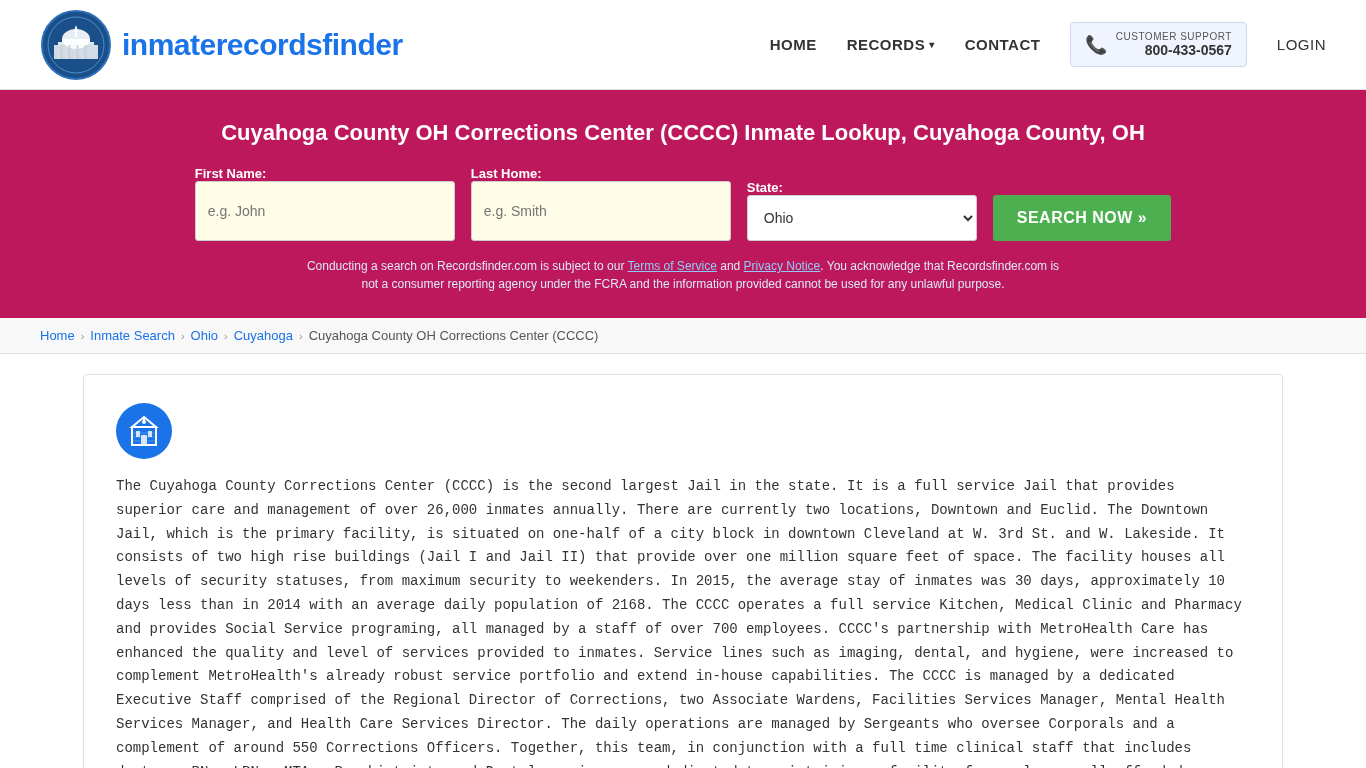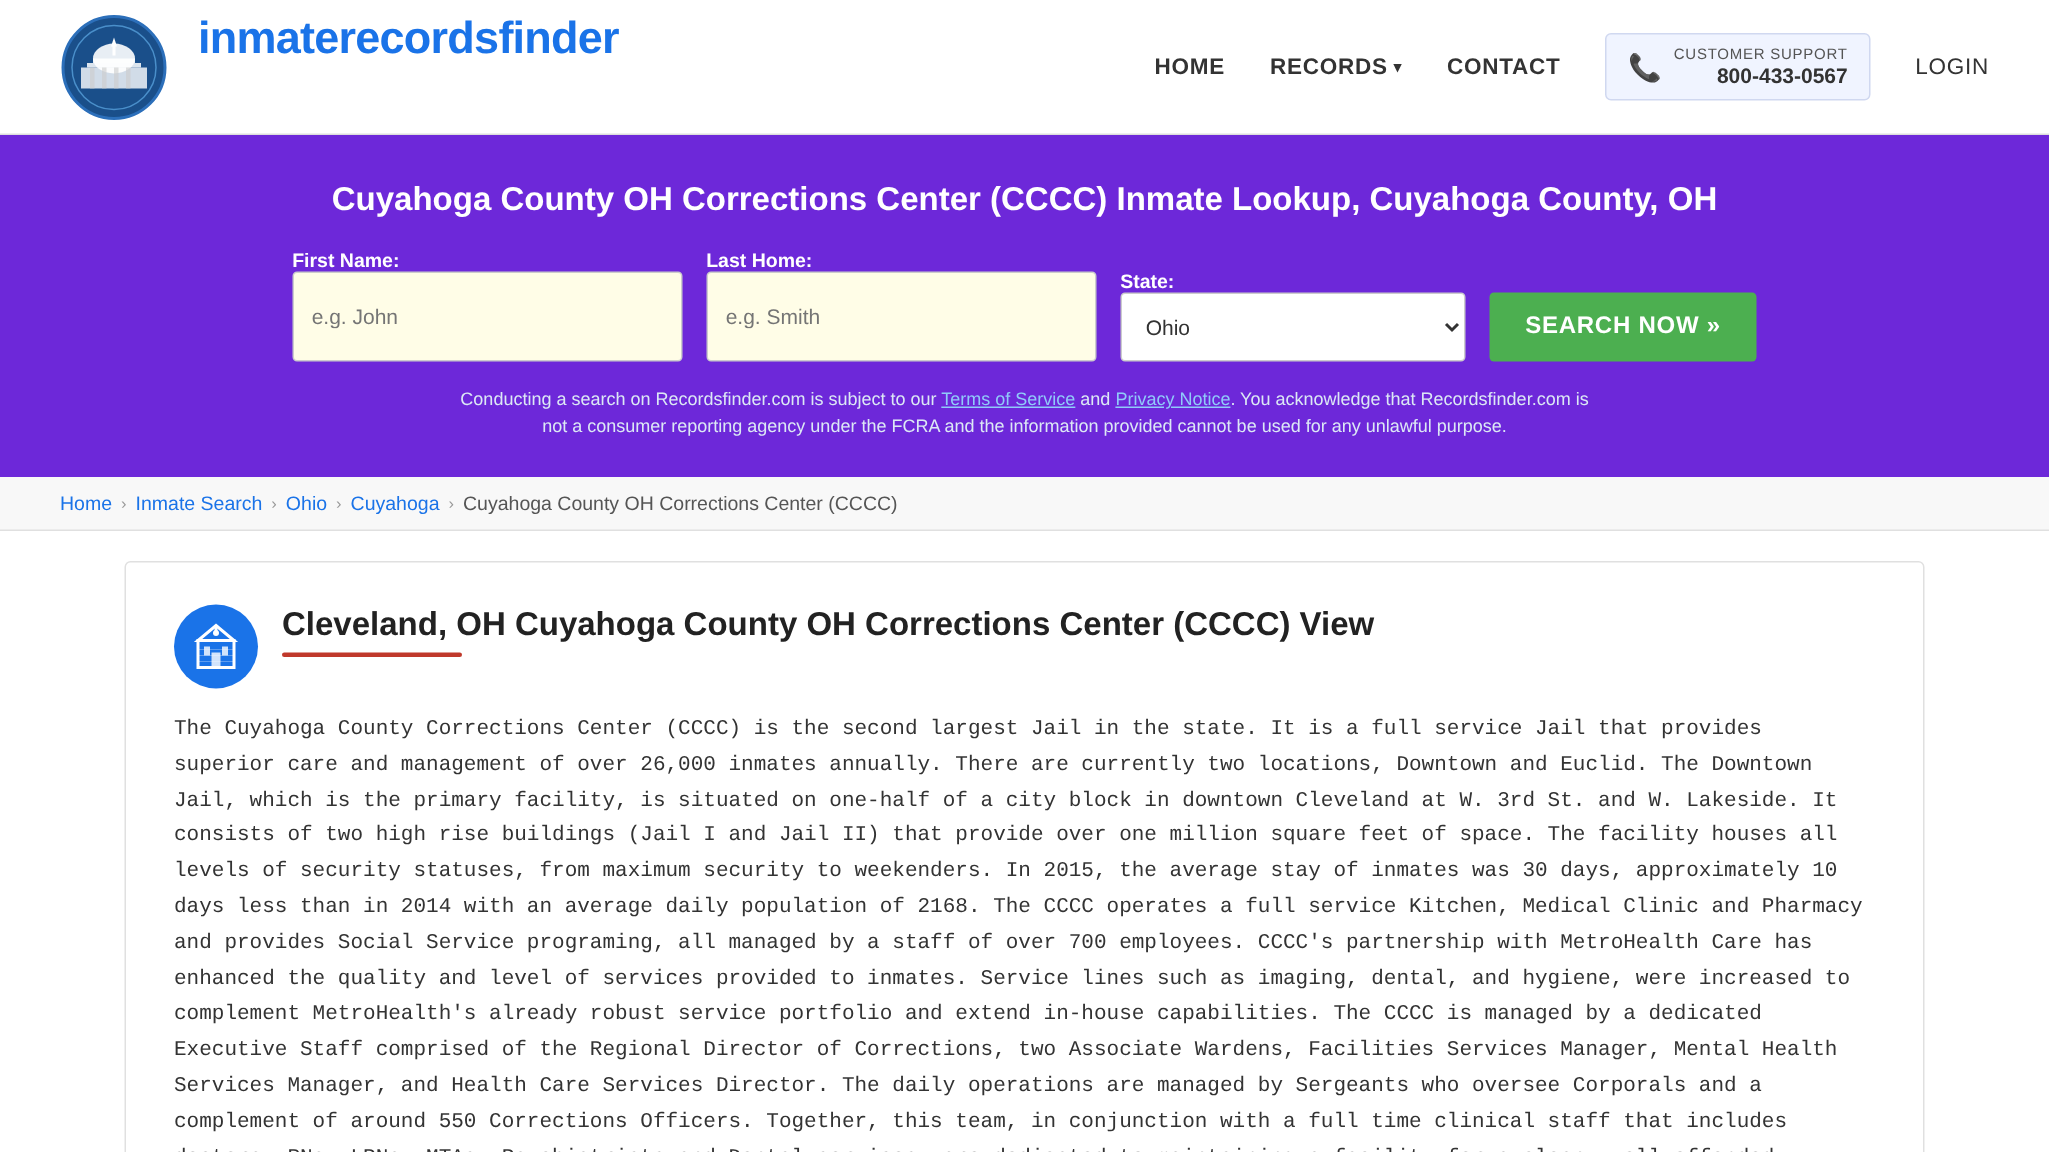--- a/index.html
+++ b/index.html
@@ -10,21 +10,22 @@
       background: #fff;
       border-bottom: 1px solid #ddd;
       padding: 10px 40px;
       display: flex;
       align-items: center;
       justify-content: space-between;
       height: 90px;
     }
     #logo-area {
       display: flex;
-      gap: 20px;
+      align-items: center;
+      gap: 10px;
     }
     #logo-icon {
       width: 72px;
       height: 72px;
     }
     #logo-text {
       font-size: 32px;
       color: #333;
       font-weight: 300;
       letter-spacing: -0.5px;
@@ -89,21 +90,21 @@
       font-size: 15px;
       font-weight: 400;
       color: #333;
       text-transform: uppercase;
       cursor: pointer;
       letter-spacing: 0.5px;
     }
 
     
     #search-section {
-      background: #6d28d9;
+      background: #be185d;
       padding: 30px 40px 25px;
       text-align: center;
     }
     #search-title {
       color: #fff;
       font-size: 22px;
       font-weight: 700;
       margin-bottom: 20px;
     }
     #search-form {
@@ -353,20 +354,16 @@
           <rect x="13" y="20" width="6" height="10" fill="#fff" opacity="0.8"></rect>
           <polygon points="16,2 28,12 4,12" fill="none" stroke="#fff" stroke-width="2"></polygon>
           <line x1="16" y1="2" x2="16" y2="6" stroke="#fff" stroke-width="2"></line>
           <circle cx="16" cy="7" r="2" fill="#fff"></circle>
 
           <line x1="4" y1="18" x2="28" y2="18" stroke="#fff" stroke-width="0.5" opacity="0.4"></line>
           <line x1="4" y1="22" x2="28" y2="22" stroke="#fff" stroke-width="0.5" opacity="0.4"></line>
           <line x1="4" y1="26" x2="28" y2="26" stroke="#fff" stroke-width="0.5" opacity="0.4"></line>
         </svg>
       </div>
-      <div id="facility-title-area">
-        <h2 id="facility-title">Cleveland, OH Cuyahoga County OH Corrections Center (CCCC) View</h2>
-        <div id="facility-title-underline"></div>
-      </div>
     </div>
     <p id="facility-description">The Cuyahoga County Corrections Center (CCCC) is the second largest Jail in the state. It is a full service Jail that provides superior care and management of over 26,000 inmates annually. There are currently two locations, Downtown and Euclid. The Downtown Jail, which is the primary facility, is situated on one-half of a city block in downtown Cleveland at W. 3rd St. and W. Lakeside. It consists of two high rise buildings (Jail I and Jail II) that provide over one million square feet of space. The facility houses all levels of security statuses, from maximum security to weekenders. In 2015, the average stay of inmates was 30 days, approximately 10 days less than in 2014 with an average daily population of 2168. The CCCC operates a full service Kitchen, Medical Clinic and Pharmacy and provides Social Service programing, all managed by a staff of over 700 employees. CCCC's partnership with MetroHealth Care has enhanced the quality and level of services provided to inmates. Service lines such as imaging, dental, and hygiene, were increased to complement MetroHealth's already robust service portfolio and extend in-house capabilities. The CCCC is managed by a dedicated Executive Staff comprised of the Regional Director of Corrections, two Associate Wardens, Facilities Services Manager, Mental Health Services Manager, and Health Care Services Director. The daily operations are managed by Sergeants who oversee Corporals and a complement of around 550 Corrections Officers. Together, this team, in conjunction with a full time clinical staff that includes doctors, RNs, LPNs, MTAs, Psychiatrists and Dental services, are dedicated to maintaining a facility for a clean, well-offended...</p>
   </div>
 </div>
 
 </body></html>

